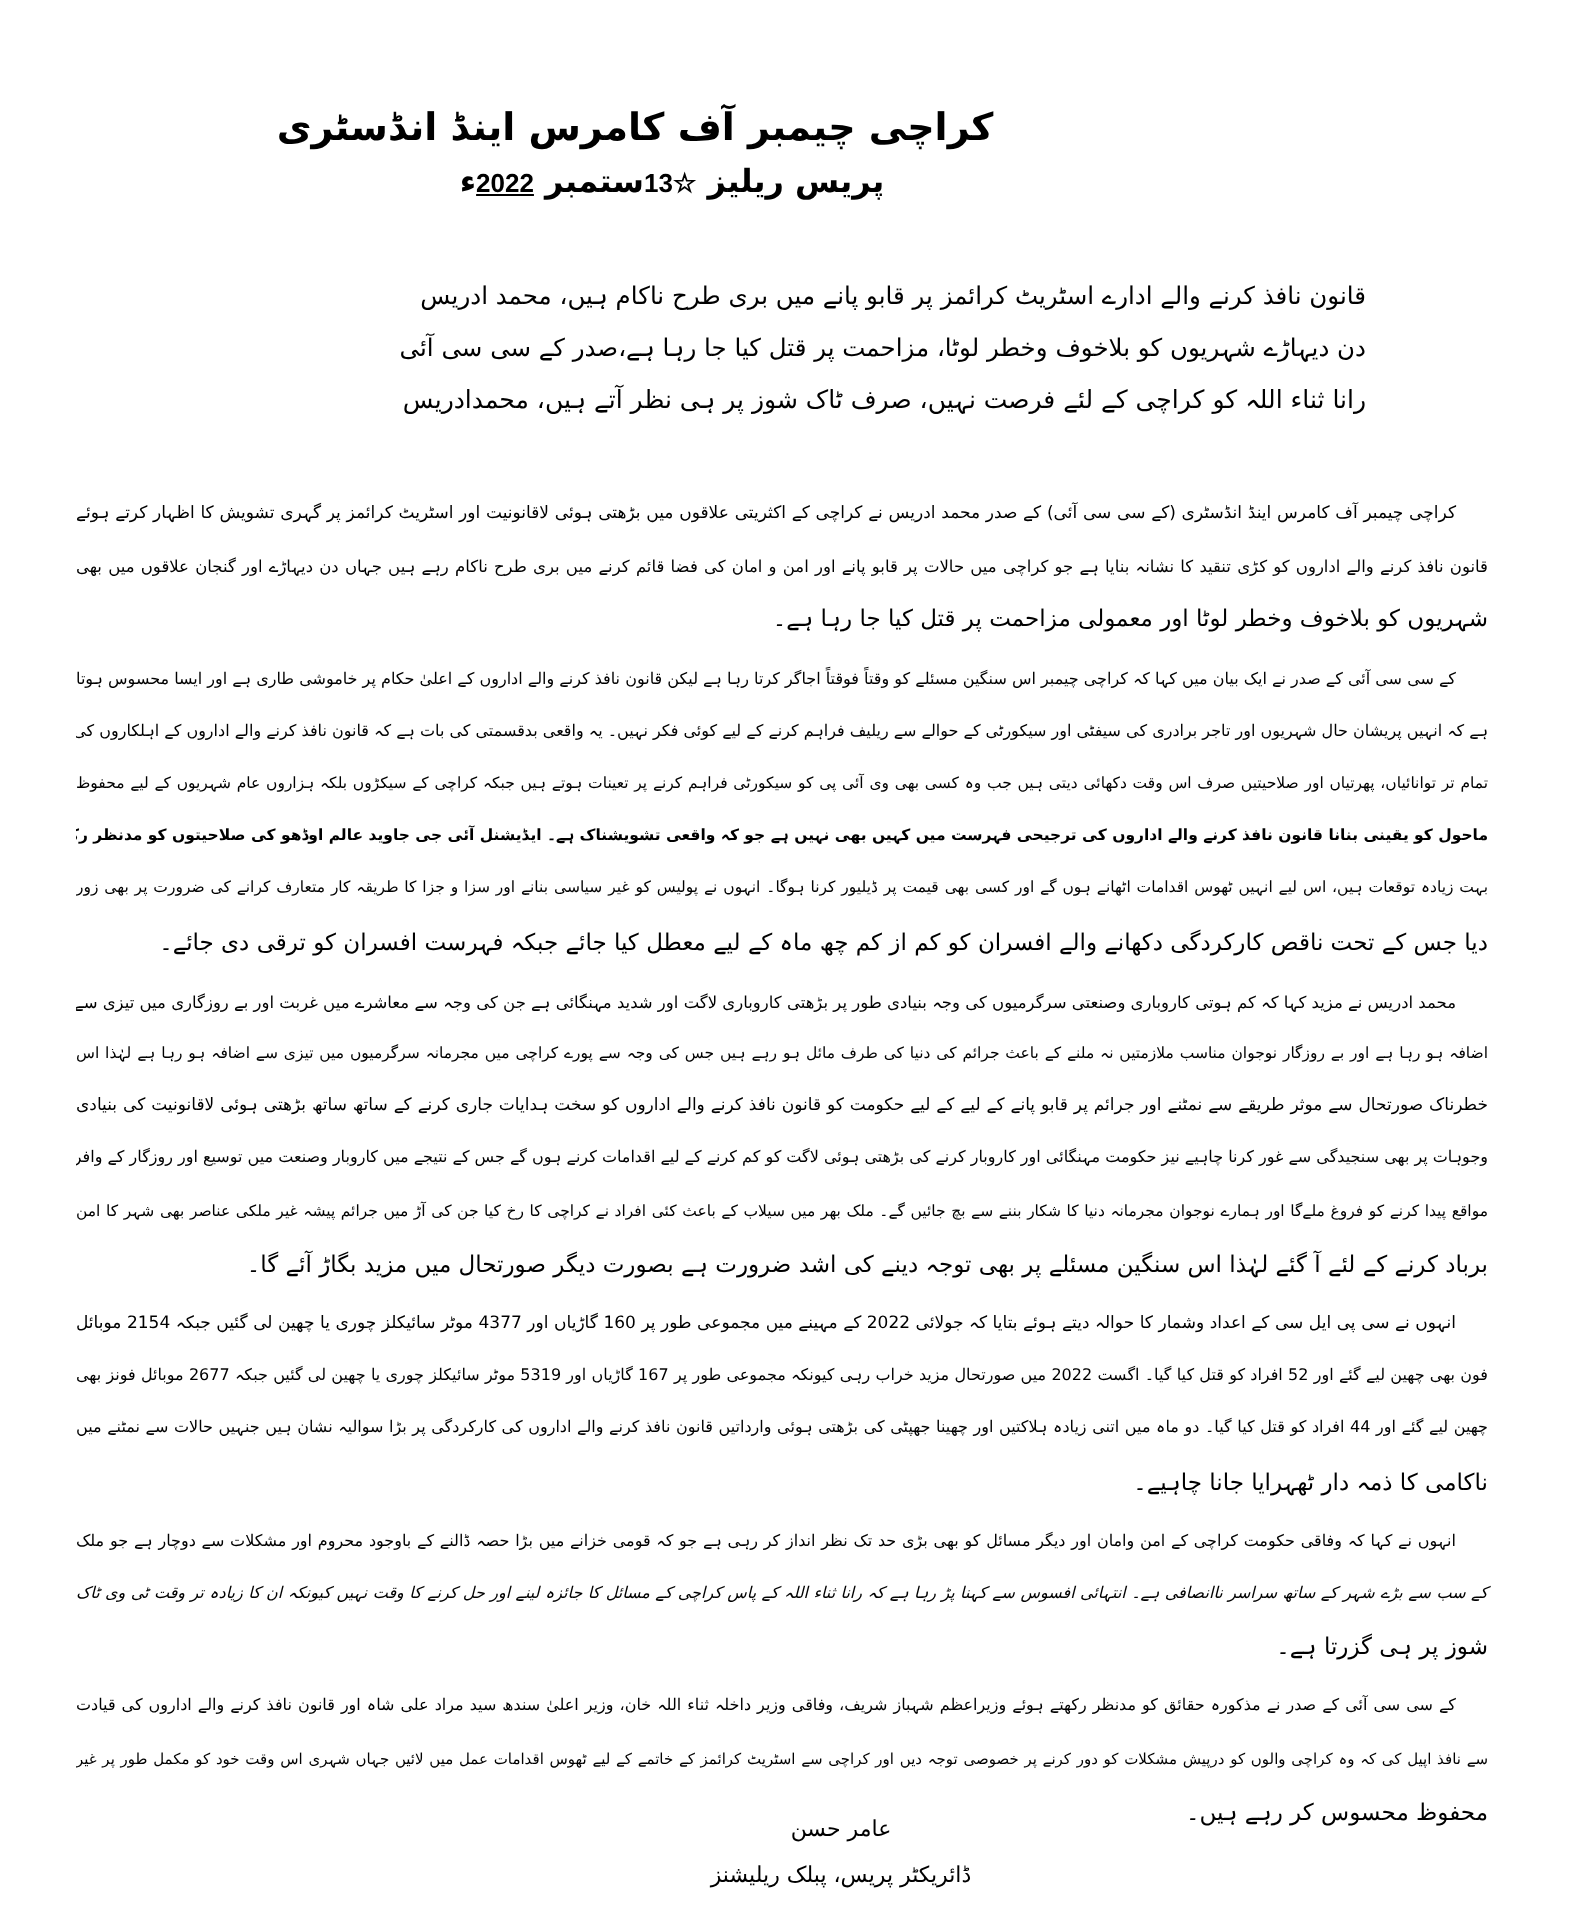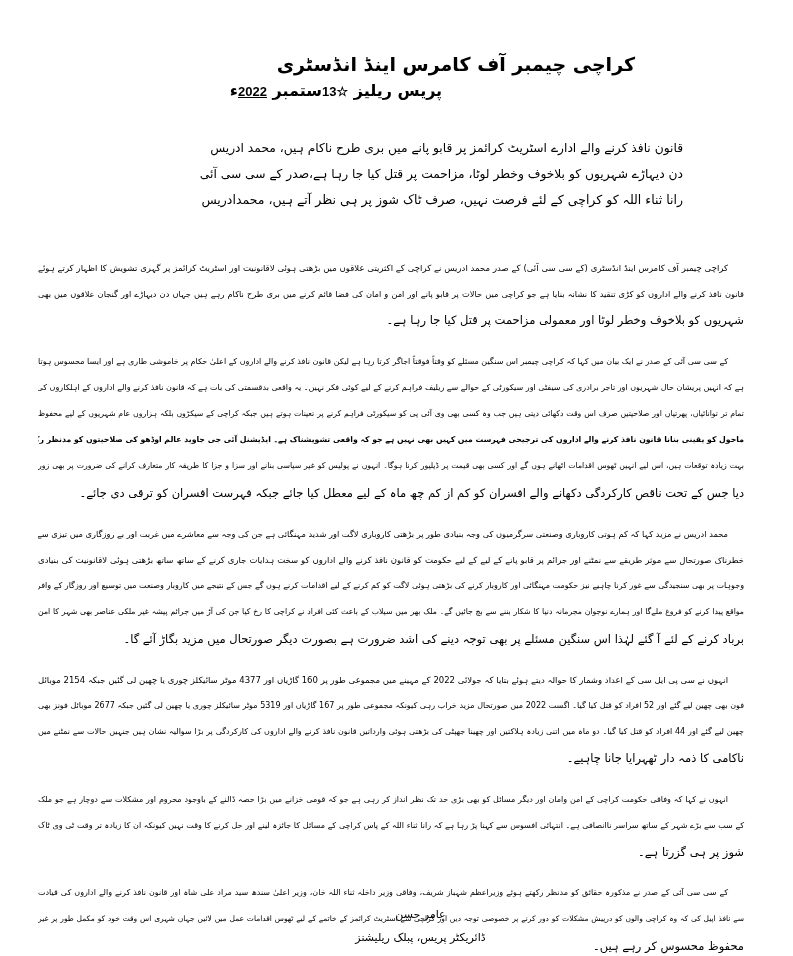--- a/index.html
+++ b/index.html
@@ -20,21 +20,21 @@
       left: 0; top: 0;
       width: 793px;
       height: 956px;
       direction: rtl;
     }
     .org-title {
       position: absolute;
       top: 52px;
       left: 0;
       width: 635px;
-      text-align: right;
+      text-align: center;
       font-weight: bold;
       font-size: 19px;
       line-height: 24px;
     }
     .release-line {
       position: absolute;
       top: 80px;
       left: 0;
       width: 672px;
       text-align: center;
@@ -63,21 +63,21 @@
     }
     .body-text {
       position: absolute;
       left: 38px;
       width: 722px;
       top: 240px;
       font-size: 11.5px;
       line-height: 26.2px;
     }
     .para {
-      margin: 15px 0 0 0;
+      margin: 4px 0 0 0;
       text-align: justify;
       text-indent: 16px;
     }
     .para .ln {
       display: block;
       white-space: nowrap;
       overflow: hidden;
       text-align: justify;
       text-align-last: justify;
     }
@@ -127,34 +127,35 @@
     <div class="para">
       <span class="ln first" style="font-size: 8px;">کے سی سی آئی کے صدر نے ایک بیان میں کہا کہ کراچی چیمبر اس سنگین مسئلے کو وقتاً فوقتاً اجاگر کرتا رہا ہے لیکن قانون نافذ کرنے والے اداروں کے اعلیٰ حکام پر خاموشی طاری ہے اور ایسا محسوس ہوتا</span>
       <span class="ln" style="font-size: 8px;">ہے کہ انہیں پریشان حال شہریوں اور تاجر برادری کی سیفٹی اور سیکورٹی کے حوالے سے ریلیف فراہم کرنے کے لیے کوئی فکر نہیں۔ یہ واقعی بدقسمتی کی بات ہے کہ قانون نافذ کرنے والے اداروں کے اہلکاروں کی</span>
       <span class="ln" style="font-size: 7.75px;">تمام تر توانائیاں، پھرتیاں اور صلاحیتیں صرف اس وقت دکھائی دیتی ہیں جب وہ کسی بھی وی آئی پی کو سیکورٹی فراہم کرنے پر تعینات ہوتے ہیں جبکہ کراچی کے سیکڑوں بلکہ ہزاروں عام شہریوں کے لیے محفوظ</span>
       <span class="ln" style="font-size: 7.75px; font-weight: bold;">ماحول کو یقینی بنانا قانون نافذ کرنے والے اداروں کی ترجیحی فہرست میں کہیں بھی نہیں ہے جو کہ واقعی تشویشناک ہے۔ ایڈیشنل آئی جی جاوید عالم اوڈھو کی صلاحیتوں کو مدنظر رکھتے ہوئے، تاجر برادری کو ان سے</span>
       <span class="ln" style="font-size: 7.75px;">بہت زیادہ توقعات ہیں، اس لیے انہیں ٹھوس اقدامات اٹھانے ہوں گے اور کسی بھی قیمت پر ڈیلیور کرنا ہوگا۔ انہوں نے پولیس کو غیر سیاسی بنانے اور سزا و جزا کا طریقہ کار متعارف کرانے کی ضرورت پر بھی زور</span>
       <span class="ln last">دیا جس کے تحت ناقص کارکردگی دکھانے والے افسران کو کم از کم چھ ماہ کے لیے معطل کیا جائے جبکہ فہرست افسران کو ترقی دی جائے۔</span>
     </div>
     <div class="para">
       <span class="ln first" style="font-size: 8.25px;">محمد ادریس نے مزید کہا کہ کم ہوتی کاروباری وصنعتی سرگرمیوں کی وجہ بنیادی طور پر بڑھتی کاروباری لاگت اور شدید مہنگائی ہے جن کی وجہ سے معاشرے میں غربت اور بے روزگاری میں تیزی سے</span>
+      <span class="ln" style="font-size: 7.75px;">اضافہ ہو رہا ہے اور بے روزگار نوجوان مناسب ملازمتیں نہ ملنے کے باعث جرائم کی دنیا کی طرف مائل ہو رہے ہیں جس کی وجہ سے پورے کراچی میں مجرمانہ سرگرمیوں میں تیزی سے اضافہ ہو رہا ہے لہٰذا اس</span>
       <span class="ln" style="font-size: 8.5px;">خطرناک صورتحال سے موثر طریقے سے نمٹنے اور جرائم پر قابو پانے کے لیے  کے لیے حکومت کو قانون نافذ کرنے والے اداروں کو سخت ہدایات جاری کرنے کے ساتھ ساتھ بڑھتی ہوئی لاقانونیت کی بنیادی</span>
       <span class="ln" style="font-size: 8px;">وجوہات پر بھی سنجیدگی سے غور کرنا چاہیے نیز حکومت مہنگائی اور کاروبار کرنے کی بڑھتی ہوئی لاگت کو کم کرنے کے لیے اقدامات کرنے ہوں گے جس کے نتیجے میں کاروبار وصنعت میں توسیع اور روزگار کے وافر</span>
       <span class="ln" style="font-size: 7.75px;">مواقع پیدا کرنے کو فروغ ملےگا اور ہمارے نوجوان مجرمانہ دنیا کا شکار بننے سے بچ جائیں گے۔ ملک بھر میں سیلاب کے باعث کئی افراد نے کراچی کا رخ کیا جن کی آڑ میں جرائم پیشہ غیر ملکی عناصر بھی شہر کا امن</span>
       <span class="ln last">برباد کرنے کے لئے آ گئے لہٰذا اس سنگین مسئلے پر بھی توجہ دینے کی اشد ضرورت ہے بصورت دیگر صورتحال میں مزید بگاڑ آئے گا۔</span>
     </div>
     <div class="para">
       <span class="ln first" style="font-size: 8.5px;">انہوں نے سی پی ایل سی کے اعداد وشمار کا حوالہ دیتے ہوئے بتایا کہ جولائی 2022 کے مہینے میں مجموعی طور پر 160 گاڑیاں اور 4377 موٹر سائیکلز چوری یا چھین لی گئیں جبکہ 2154 موبائل</span>
       <span class="ln" style="font-size: 8px;">فون بھی چھین لیے گئے اور 52 افراد کو قتل کیا گیا۔ اگست 2022 میں صورتحال مزید خراب رہی کیونکہ مجموعی طور پر 167 گاڑیاں اور 5319 موٹر سائیکلز چوری یا چھین لی گئیں جبکہ 2677 موبائل فونز بھی</span>
       <span class="ln" style="font-size: 8px;">چھین لیے گئے اور 44 افراد کو قتل کیا گیا۔ دو ماہ میں اتنی زیادہ ہلاکتیں اور چھینا جھپٹی کی بڑھتی ہوئی وارداتیں قانون نافذ کرنے والے اداروں کی کارکردگی پر بڑا سوالیہ نشان ہیں جنہیں حالات سے نمٹنے میں</span>
       <span class="ln last">ناکامی کا ذمہ دار ٹھہرایا جانا چاہیے۔</span>
     </div>
     <div class="para">
       <span class="ln first" style="font-size: 8px;">انہوں نے کہا کہ وفاقی حکومت کراچی کے امن وامان اور دیگر مسائل کو بھی بڑی حد تک نظر انداز کر رہی ہے جو کہ قومی خزانے میں بڑا حصہ ڈالنے کے باوجود محروم اور مشکلات سے دوچار ہے جو ملک</span>
-      <span class="ln" style="font-size: 8px;">کے سب سے بڑے شہر کے ساتھ سراسر ناانصافی ہے۔ انتہائی افسوس سے کہنا پڑ رہا ہے کہ رانا ثناء اللہ کے پاس کراچی کے مسائل کا جائزہ لینے اور حل کرنے کا وقت نہیں کیونکہ ان کا زیادہ تر وقت ٹی وی ٹاک</span>
+      <span class="ln" style="font-size: 8px; font-style: italic;">کے سب سے بڑے شہر کے ساتھ سراسر ناانصافی ہے۔ انتہائی افسوس سے کہنا پڑ رہا ہے کہ رانا ثناء اللہ کے پاس کراچی کے مسائل کا جائزہ لینے اور حل کرنے کا وقت نہیں کیونکہ ان کا زیادہ تر وقت ٹی وی ٹاک</span>
       <span class="ln last">شوز پر ہی گزرتا ہے۔</span>
     </div>
     <div class="para">
       <span class="ln first" style="font-size: 8px;">کے سی سی آئی کے صدر نے مذکورہ حقائق کو مدنظر رکھتے ہوئے وزیراعظم شہباز شریف، وفاقی وزیر داخلہ ثناء اللہ خان، وزیر اعلیٰ سندھ سید مراد علی شاہ اور قانون نافذ کرنے والے اداروں کی قیادت</span>
       <span class="ln" style="font-size: 7.5px;">سے نافذ اپیل کی کہ وہ کراچی والوں کو درپیش مشکلات کو دور کرنے پر خصوصی توجہ دیں اور کراچی سے اسٹریٹ کرائمز کے خاتمے کے لیے ٹھوس اقدامات عمل میں لائیں جہاں شہری اس وقت خود کو مکمل طور پر غیر</span>
       <span class="ln last">محفوظ محسوس کر رہے ہیں۔</span>
     </div>
   </div>
 
   <div class="signature">

